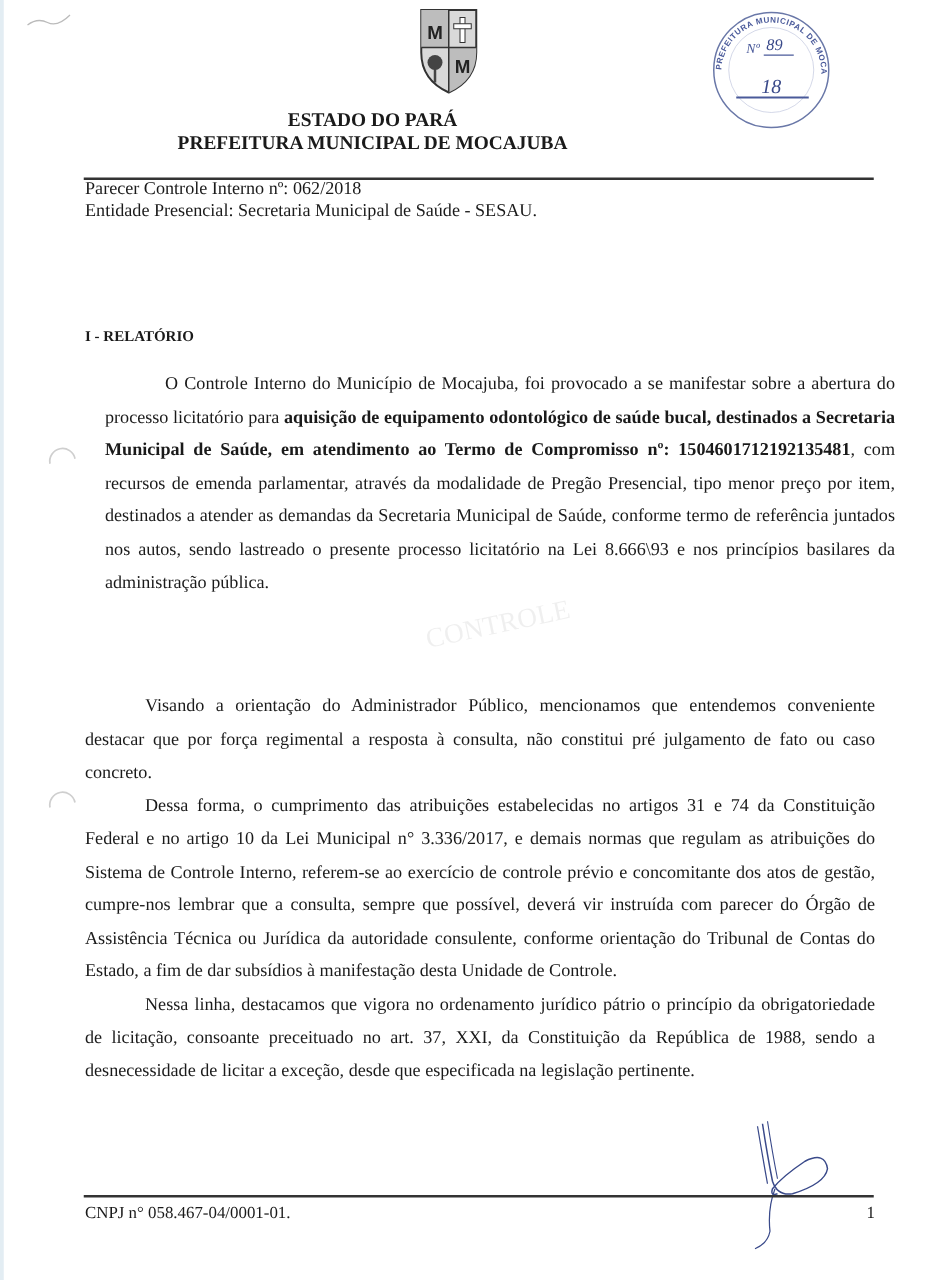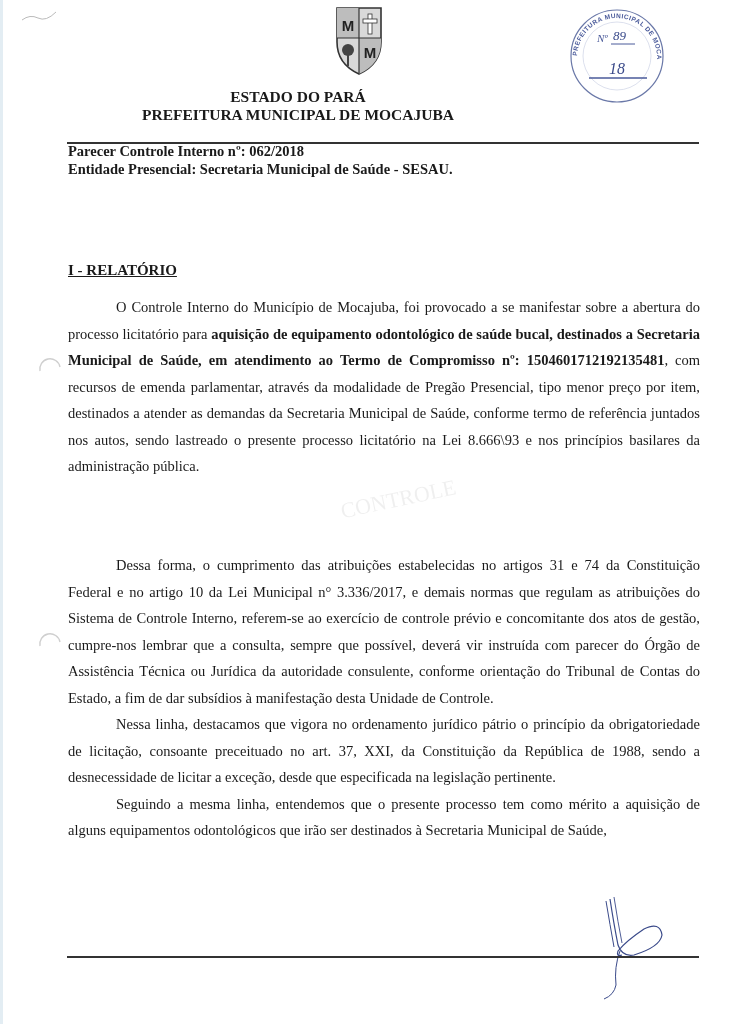--- a/index.html
+++ b/index.html
@@ -18,27 +18,26 @@
     .scribble { position: absolute; left: 20px; top: 8px; width: 40px; height: 16px; }
     .crest { position: absolute; left: 334px; top: 2px; width: 50px; height: 74px; }
     .stamp { position: absolute; left: 563px; top: 4px; width: 108px; height: 100px; }
     .header-block {
       position: absolute; left: 0; width: 596px; top: 88px;
       text-align: center; font-weight: bold; font-size: 15.5px; line-height: 18px;
     }
     .rule { position: absolute; left: 67px; width: 632px; height: 2px; background: #333; }
     .meta {
       position: absolute; left: 68px; top: 143px; width: 632px;
-      font-weight: bold; font-size: 14.5px; line-height: 17.5px;
+      font-weight: normal; font-size: 14.5px; line-height: 17.5px;
       text-align: justify;
     }
     .meta p { margin: 0; }
     .section-title {
-      position: absolute; left: 68px; font-weight: bold; font-size: 15px;
-      text-decoration: underline;
+      position: absolute; left: 68px; font-weight: bold; font-size: 12px;
       text-align: center;
     }
     .body-text {
       position: absolute; left: 68px; width: 632px;
       font-size: 14.5px; line-height: 26.5px; text-align: justify;
     }
     .body-text p { margin: 0; text-indent: 48px; }
     .punch { position: absolute; left: 38px; width: 24px; height: 24px; }
     .watermark {
       position: absolute; left: 330px; top: 455px; width: 150px; height: 90px;
@@ -105,45 +104,49 @@
   </div>
 
   <div class="section-title" style="top:262px;">I - RELATÓRIO</div>
 
   <div class="punch" style="top:357px;">
     <svg viewBox="0 0 24 24" width="24" height="24">
         <path d="M2 14 A10 10 0 0 1 22 10" stroke="#cfcfcf" stroke-width="1.4" fill="none"></path>
       </svg>
   </div>
 
-  <div class="body-text" style="top:294px;">
+  <div class="body-text" style="top:294px;margin-left:16px;">
     <p><span>O Controle Interno do Município de Mocajuba, foi provocado a se manifestar sobre a abertura do processo licitatório para </span><span class="bold">aquisição de equipamento odontológico de saúde bucal, destinados a Secretaria Municipal de Saúde, em atendimento ao Termo de Compromisso nº: 1504601712192135481</span><span>, com recursos de emenda parlamentar, através da modalidade de Pregão Presencial, tipo menor preço por item, destinados a atender as demandas da Secretaria Municipal de Saúde, conforme termo de referência juntados nos autos, sendo lastreado o presente processo licitatório na Lei 8.666\93 e nos princípios basilares da administração pública.</span></p>
   </div>
 
   <svg class="watermark" viewBox="0 0 150 90">
     <text x="10" y="50" font-size="22" fill="#000" transform="rotate(-12 75 45)" font-family="Liberation Serif, serif">CONTROLE</text>
   </svg>
 
 
   <div class="punch" style="top:632px;">
     <svg viewBox="0 0 24 24" width="24" height="24">
         <path d="M2 14 A10 10 0 0 1 22 10" stroke="#cfcfcf" stroke-width="1.4" fill="none"></path>
       </svg>
   </div>
 
   <div class="body-text" style="top:552px;">
+    <p>Visando a orientação do Administrador Público, mencionamos que entendemos conveniente destacar que por força regimental a resposta à consulta, não constitui pré julgamento de fato ou caso concreto.</p>
     <p>Dessa forma,  o cumprimento das atribuições estabelecidas no artigos 31 e 74 da Constituição Federal e no artigo 10 da  Lei Municipal n° 3.336/2017, e demais normas que regulam as atribuições do Sistema de Controle Interno, referem-se ao exercício de controle prévio e concomitante dos atos de gestão, cumpre-nos lembrar que a consulta, sempre que possível, deverá vir instruída com parecer do Órgão de Assistência Técnica ou Jurídica da autoridade consulente, conforme orientação do Tribunal de Contas do Estado, a fim de dar subsídios à manifestação desta Unidade de Controle.</p>
     <p>Nessa linha, destacamos que vigora no ordenamento jurídico pátrio o princípio da obrigatoriedade de licitação, consoante preceituado no art. 37, XXI, da Constituição da República de 1988, sendo a desnecessidade de licitar a exceção, desde que especificada na legislação pertinente.</p>
-    <p>Seguindo a mesma linha, entendemos que o presente processo tem como mérito a aquisição de alguns equipamentos odontológicos que irão ser destinados à Secretaria Municipal de Saúde,</p>
   </div>
 
   <svg class="signature" viewBox="0 0 80 110">
     <path d="M10 4 Q14 30 18 50 Q22 62 34 60 Q60 52 62 40 Q60 26 44 34 Q26 46 18 56 Q16 62 22 60" stroke="#3a4a8a" stroke-width="1.2" fill="none"></path>
     <path d="M6 6 Q10 30 14 52" stroke="#3a4a8a" stroke-width="1" fill="none"></path>
     <path d="M14 2 Q18 28 22 48" stroke="#3a4a8a" stroke-width="0.9" fill="none"></path>
     <path d="M20 56 Q14 72 16 90 Q14 100 4 104" stroke="#3a4a8a" stroke-width="1" fill="none"></path>
   </svg>
 
   <div class="rule" style="top:956px;"></div>
   <div class="footer">
+    <div class="footer-row">
+      <span>CNPJ n° 058.467-04/0001-01.</span>
+      <span>1</span>
+    </div>
   </div>
 
 </div>
 
 </body></html>

